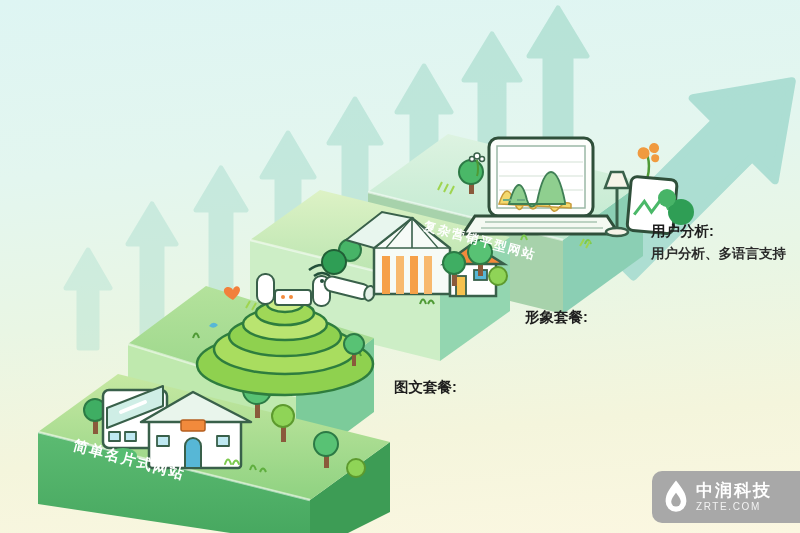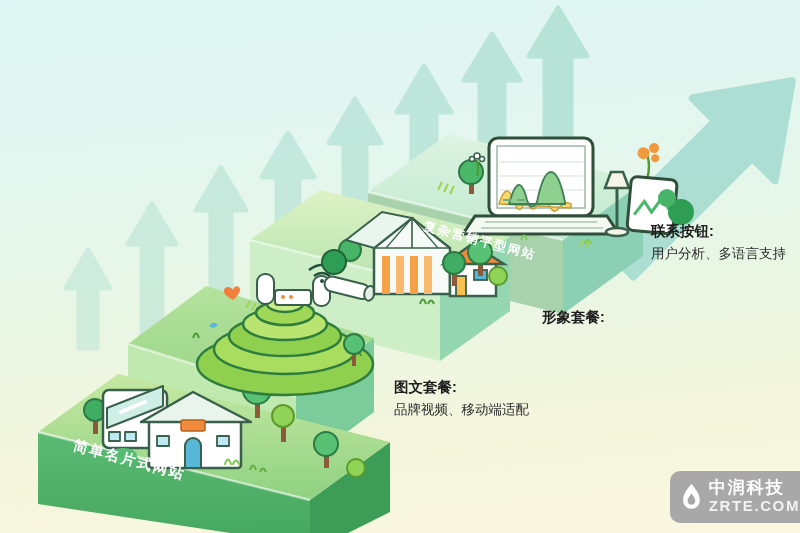--- a/index.html
+++ b/index.html
@@ -10,33 +10,33 @@
   }
   .scene{position:absolute;left:0;top:0;}
   .face-label{
     position:absolute;color:#ffffff;font-weight:700;white-space:nowrap;
     transform-origin:left top;
   }
   .face-label.s1{left:76px;top:436px;font-size:14.5px;letter-spacing:2px;transform:rotate(15deg);}
   .face-label.s4{left:426px;top:218px;font-size:12.5px;letter-spacing:2px;transform:rotate(15deg);}
   .pkg{position:absolute;color:#1e1e1e;}
   .pkg .t{font-size:14.5px;font-weight:700;line-height:1;}
-  .pkg .d{font-size:13.5px;font-weight:400;margin-top:8px;line-height:1;color:#2b2b2b;}
+  .pkg .d{font-size:13.5px;font-weight:700;margin-top:8px;line-height:1;color:#2b2b2b;}
   .pkg.p1{left:307px;top:441px;}
   .pkg.p2{left:394px;top:380px;}
-  .pkg.p3{left:542px;top:310px;}
+  .pkg.p3{left:525px;top:310px;}
   .pkg.p4{left:651px;top:224px;}
   .logo{
-    position:absolute;right:0;top:471px;width:130px;height:52px;
+    position:absolute;right:0;top:471px;width:148px;height:52px;
     background:#a8a8a8;border-radius:10px 0 0 10px;
-    display:flex;align-items:center;gap:7px;padding:0 0 0 11px;box-sizing:border-box;
+    display:flex;align-items:center;gap:7px;padding:0 6px 0 11px;box-sizing:border-box;
   }
   .logo .txt{display:flex;flex-direction:column;justify-content:center;}
   .logo .cn{color:#fff;font-size:17px;font-weight:700;letter-spacing:2px;line-height:1.1;}
-  .logo .en{color:#f2f2f2;font-size:15px;font-weight:700;letter-spacing:1.6px;line-height:1.1;}
+  .logo .en{color:#f2f2f2;font-size:10px;font-weight:400;letter-spacing:1.6px;line-height:1.1;}
 </style>
 </head>
 <body>
 
 <div class="stage">
 
   <svg class="scene" width="800" height="533" viewBox="0 0 800 533">
     <defs>
       <linearGradient id="g1top" x1="0" y1="0" x2="0" y2="1">
         <stop offset="0" stop-color="#c6e8a2"></stop>
@@ -259,27 +259,26 @@
       <path d="M580,246 l4,-7 M586,248 l4,-7"></path>
       <path d="M246,308 l4,-7 M252,310 l4,-7"></path>
     </g>
   </svg>
 
   <div class="face-label s1">简单名片式网站</div>
   <div class="face-label s4">复杂营销平型网站</div>
 
   <div class="pkg p2">
     <div class="t">图文套餐:</div>
-    <div class="d">品牌视频、移动端适配</div>
   </div>
   <div class="pkg p3">
     <div class="t">形象套餐:</div>
   </div>
   <div class="pkg p4">
-    <div class="t">联系按钮:</div>
+    <div class="t">用户分析:</div>
     <div class="d">用户分析、多语言支持</div>
   </div>
 
   <div class="logo">
     <svg width="26" height="36" viewBox="0 0 30 40">
       <path d="M15,1 C8,10 3,16 3,25 a12,12 0 0 0 24,0 C27,16 22,10 15,1 Z" fill="#ffffff"></path>
       <path d="M15,15 c-3.5,4.5 -5.5,7.5 -5.5,10.5 a5.5,5.5 0 0 0 11,0 c0,-3 -2,-6 -5.5,-10.5 Z" fill="#a8a8a8"></path>
     </svg>
     <div class="txt">
       <div class="cn">中润科技</div>

